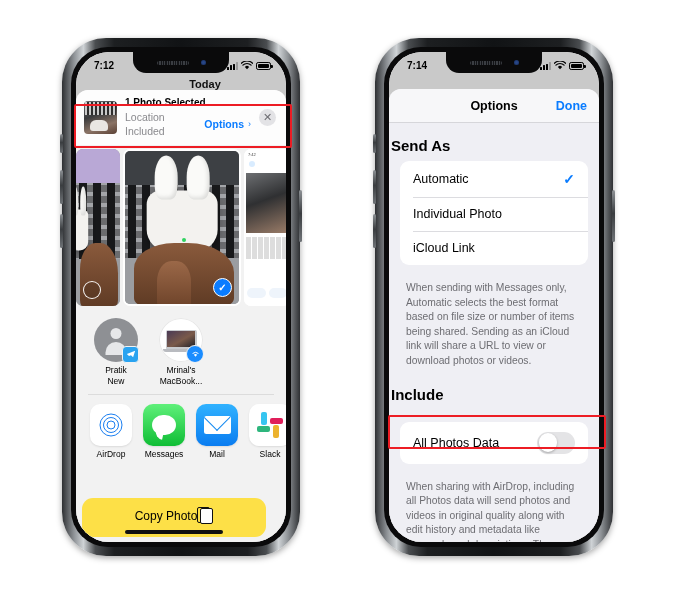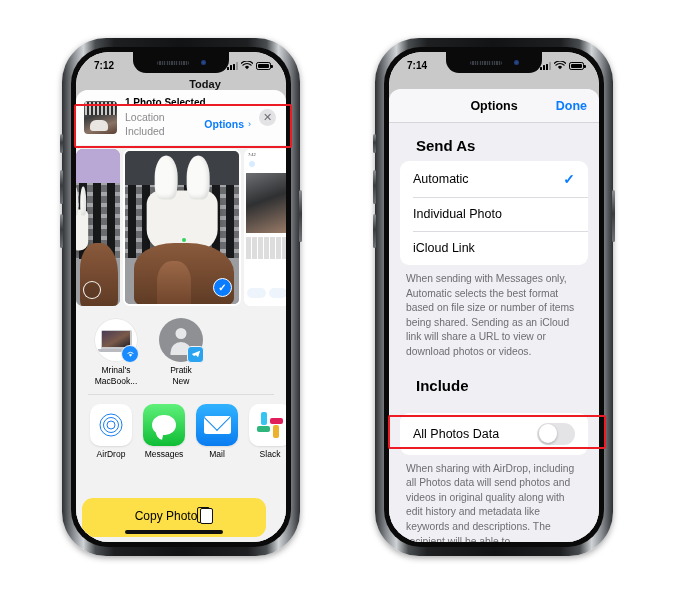--- a/index.html
+++ b/index.html
@@ -359,37 +359,37 @@
     position:relative; background:#f7f7f9;
     border-bottom: 0.5px solid #d6d6da;
   }
   .p2-title { font-size: 12.5px; font-weight:bold; color:#000; }
   .p2-done {
     position:absolute; right:12px; top:50%; transform:translateY(-50%);
     font-size: 12.5px; color:#0a7cff; font-weight:bold;
   }
   .sect-header {
     font-size: 15px; font-weight:bold; color:#000;
-    padding: 14px 27px 7px;
+    padding: 14px 2px 7px;
   }
   .group {
     background:#fff; margin: 0 11px; border-radius: 9px; overflow:hidden;
   }
   .row {
     display:flex; align-items:center; justify-content:space-between;
     padding: 10px 13px; font-size: 12.5px; color:#000;
     position:relative;
   }
   .row + .row::before {
     content:''; position:absolute; left:13px; right:0; top:0; height:0.5px; background:#dcdce0;
   }
   .check { color:#0a7cff; font-size:14px; font-weight:bold; }
   .foot-text {
     font-size: 10.3px; color:#6d6d72; line-height: 1.42;
-    padding: 7px 17px 0;
+    padding: 16px 17px 0;
   }
   .switch {
     width: 38px; height: 22px; border-radius: 11px; position:relative; flex:none;
   }
   .switch.on { background:#34c759; }
   .switch.off { background:#e4e4e6; }
   .switch .knob {
     position:absolute; top:1.6px; width:18.5px; height:18.5px; border-radius:50%;
     background:#fff; box-shadow: 0 1px 2.5px rgba(0,0,0,.28);
   }
@@ -492,44 +492,44 @@
               <div class="mc-bar">
                   <span></span>
                   <span></span>
                 </div>
             </div>
           </div>
         </div>
 
         <div class="airdrop-row">
           <div class="ad-item">
+            <div class="ad-av person">
+              <div class="person-glyph"></div>
+              <div class="ad-badge tg">
+                <svg width="10" height="10" viewBox="0 0 12 12">
+                    <path d="M1 6 L11 2 L8.5 10 L6 7.6 L3.6 8.4 Z" fill="#fff"></path>
+                  </svg>
+              </div>
+            </div>
+            <div class="ad-label">Pratik</div>
+            <div class="ad-label">New</div>
+          </div>
+          <div class="ad-item">
             <div class="ad-av mac">
               <div class="mac-img"></div>
               <div class="ad-badge">
                 <svg width="9" height="9" viewBox="0 0 10 10">
                     <path d="M5 8.6 L3.2 6.5 a2.6 2.6 0 0 1 3.6 0 Z" fill="#fff"></path>
                     <path d="M2.1 4.7 a4.6 4.6 0 0 1 5.8 0" stroke="#fff" stroke-width="1.1" fill="none" stroke-linecap="round"></path>
                   </svg>
               </div>
             </div>
             <div class="ad-label">Mrinal's</div>
             <div class="ad-label">MacBook...</div>
           </div>
-          <div class="ad-item">
-            <div class="ad-av person">
-              <div class="person-glyph"></div>
-              <div class="ad-badge tg">
-                <svg width="10" height="10" viewBox="0 0 12 12">
-                    <path d="M1 6 L11 2 L8.5 10 L6 7.6 L3.6 8.4 Z" fill="#fff"></path>
-                  </svg>
-              </div>
-            </div>
-            <div class="ad-label">Pratik</div>
-            <div class="ad-label">New</div>
-          </div>
         </div>
 
         <div class="divider-line"></div>
 
         <div class="apps-row">
           <div class="app-item">
             <div class="app-icon ic-airdrop">
               <div class="rings">
                   <i></i>
                   <i></i>

